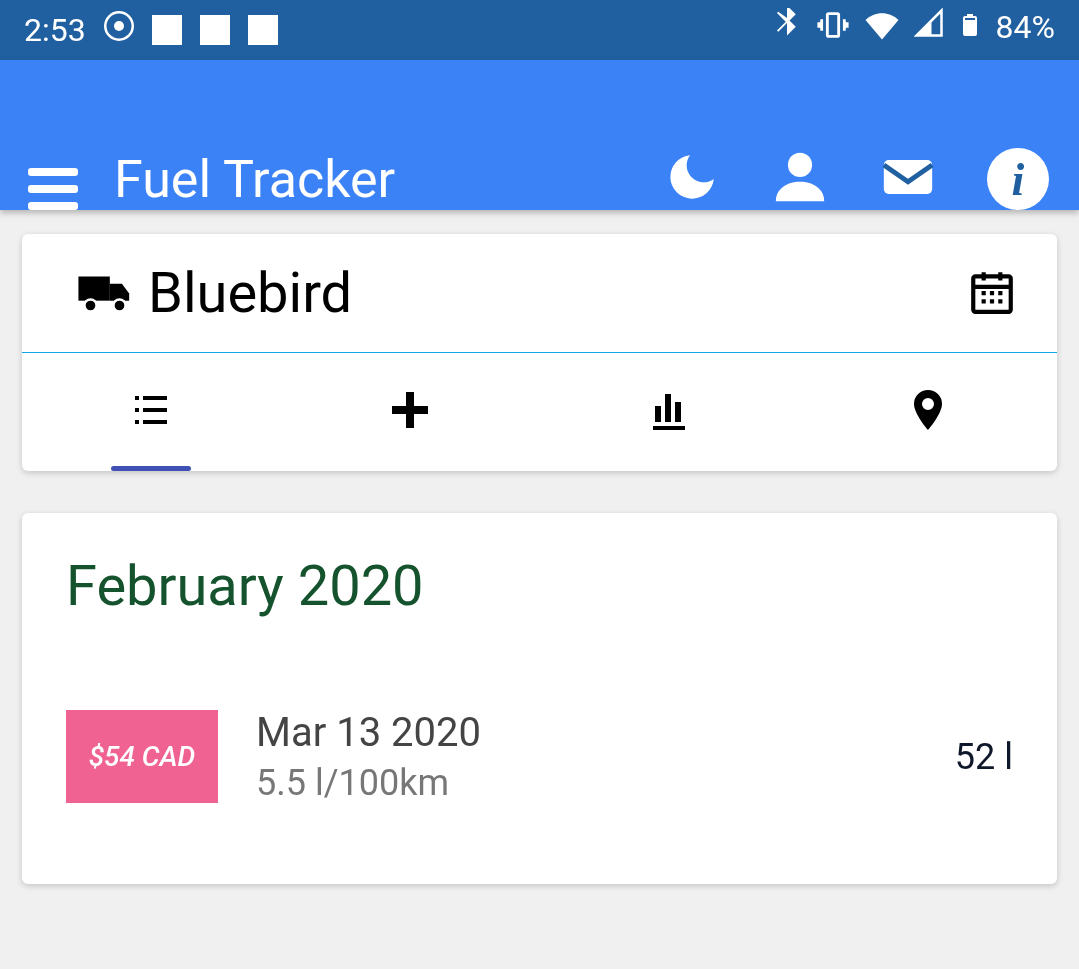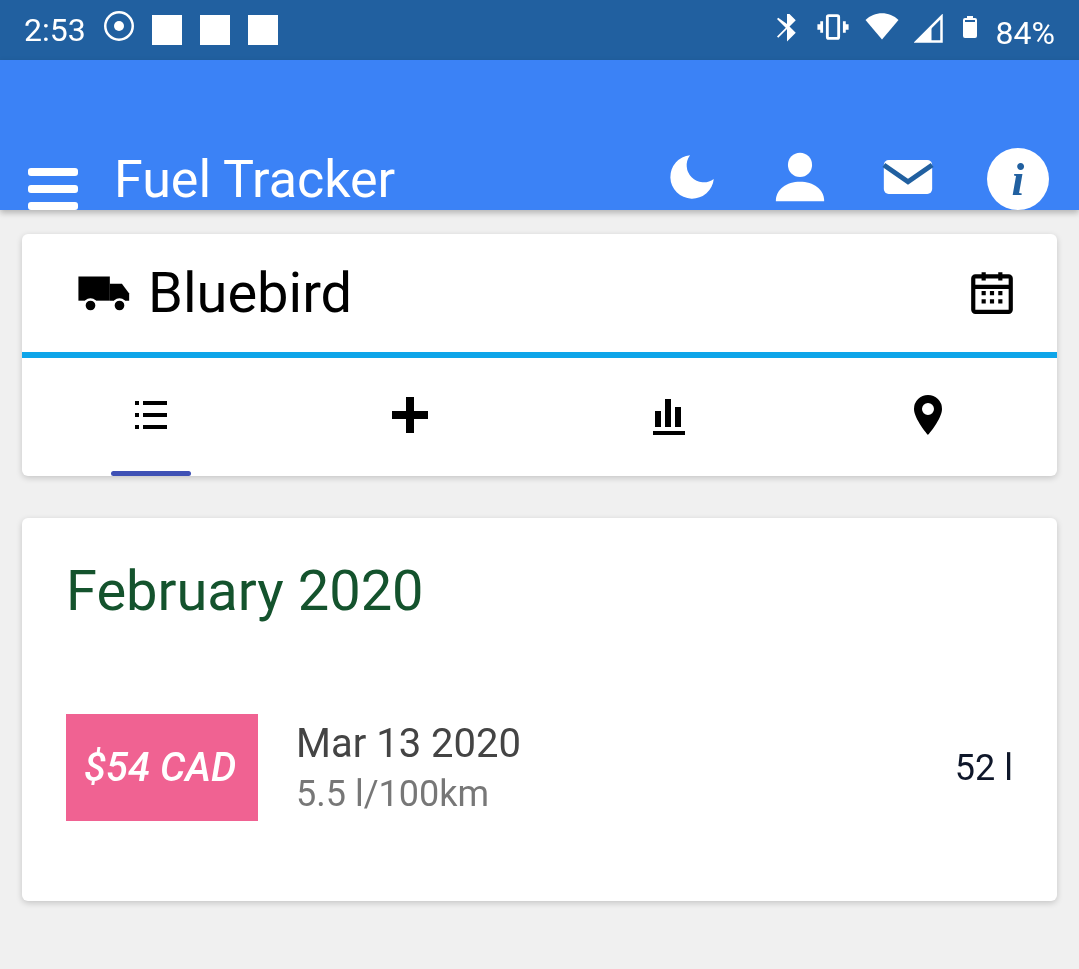--- a/index.html
+++ b/index.html
@@ -21,21 +21,21 @@
     font-weight: 400;
   }
   .status-left {
     display: flex;
     align-items: center;
     gap: 18px;
   }
   .status-right {
     margin-left: auto;
     display: flex;
-    align-items: flex-end;
+    align-items: flex-start;
     gap: 14px;
   }
   .sq {
     width: 30px; height: 30px; background: #fff;
   }
   .app-bar {
     background: #3b82f6;
     color: #fff;
     height: 150px;
     display: flex;
@@ -84,21 +84,21 @@
     border-radius: 6px;
     box-shadow: 0 2px 6px rgba(0,0,0,0.18);
   }
   .vehicle-card {
     margin-bottom: 42px;
   }
   .vehicle-header {
     display: flex;
     align-items: center;
     padding: 26px 40px 26px 54px;
-    border-bottom: 6px solid #0ea5e9;
+    border-bottom: 1px solid #0ea5e9;
   }
   .vehicle-header svg { width: 58px; height: 58px; fill: #000; }
   .vehicle-name {
     font-size: 56px;
     font-weight: 400;
     margin-left: 14px;
   }
   .calendar-btn {
     margin-left: auto;
   }
@@ -138,24 +138,24 @@
   }
   .entry {
     display: flex;
     align-items: center;
   }
   .price-badge {
     background: #f06292;
     color: #fff;
     font-style: italic;
     font-weight: 500;
-    font-size: 40px;
+    font-size: 28px;
     padding: 30px 18px;
-    width: 192px;
-    text-align: left;
+    width: 152px;
+    text-align: center;
   }
   .entry-mid {
     margin-left: 38px;
     flex: 1;
   }
   .entry-date {
     font-size: 40px;
     color: #444;
     margin-bottom: 6px;
   }

